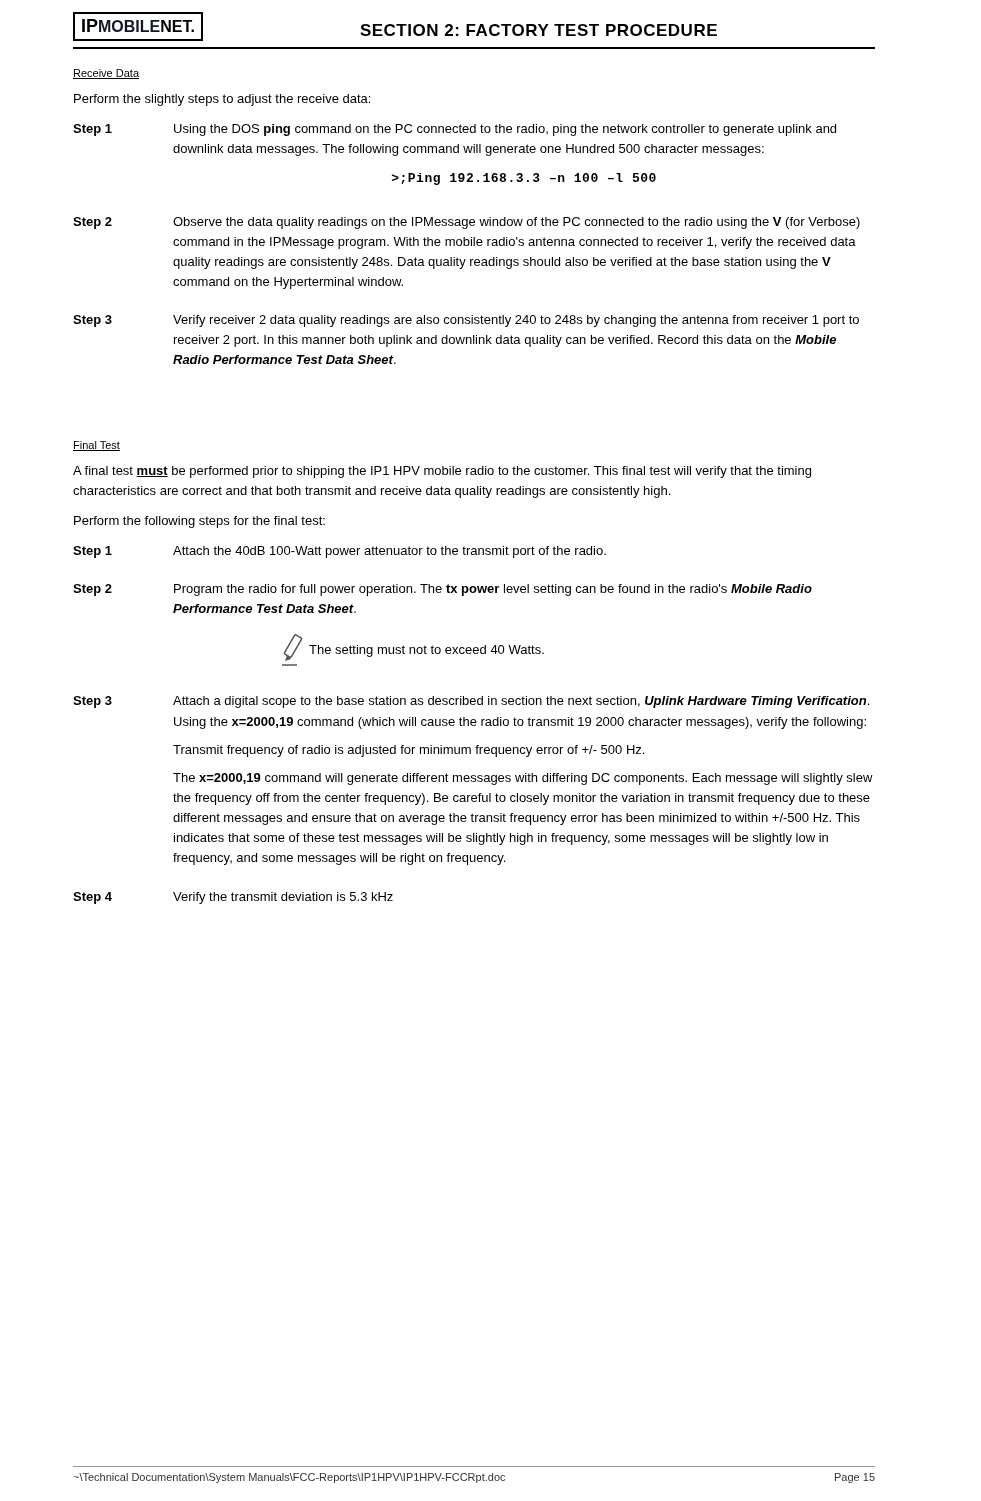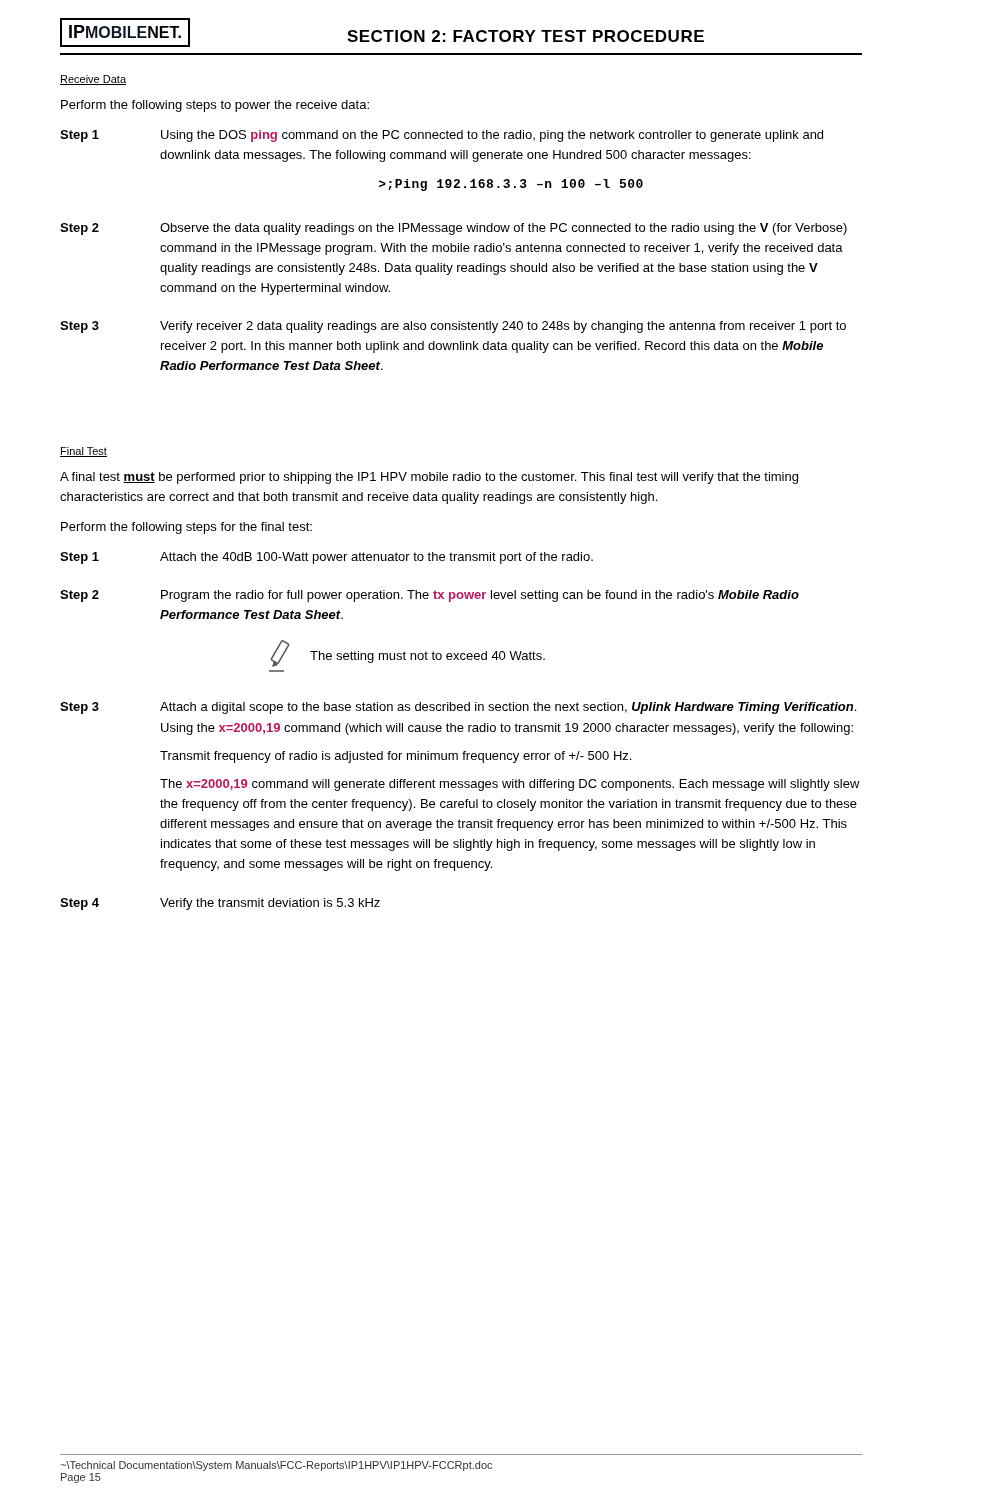--- a/index.html
+++ b/index.html
@@ -8,22 +8,23 @@
       font-size: 13px;
       color: #000;
       background: #fff;
       width: 981px;
       min-height: 1501px;
       position: relative;
     }
     .page {
       width: 922px;
       min-height: 1501px;
-      padding: 18px 60px 40px 60px;
+      padding: 12px 60px 40px 60px;
       position: relative;
+      margin-left: 13px;
     }
     .header {
       display: flex;
       align-items: flex-end;
       border-bottom: 2px solid #000;
       padding-bottom: 6px;
       margin-bottom: 0;
     }
     .logo-area {
       display: flex;
@@ -82,21 +83,21 @@
       min-width: 100px;
       flex-shrink: 0;
     }
     .step-content {
       flex: 1;
     }
     .step-content p {
       margin-bottom: 6px;
     }
     .highlight-blue {
-      color: #be185d;
+      color: #000000;
       font-weight: bold;
       text-align: center;
     }
     .code-block {
       text-align: center;
       font-family: 'Courier New', monospace;
       font-size: 13px;
       color: #000000;
       font-weight: bold;
       margin: 10px 0 10px 0;
@@ -107,21 +108,20 @@
       font-style: italic;
     }
     .underline-bold {
       text-decoration: underline;
       font-weight: bold;
     }
     .note-box {
       display: flex;
       align-items: center;
       margin: 12px 0 12px 100px;
-      gap: 14px;
     }
     .note-icon {
       font-size: 28px;
       color: #555;
       flex-shrink: 0;
       display: flex;
       flex-direction: column;
       align-items: center;
     }
     .pencil-svg {
@@ -136,21 +136,20 @@
       position: absolute;
       bottom: 18px;
       left: 60px;
       right: 60px;
       display: flex;
       justify-content: space-between;
       border-top: 1px solid #999;
       padding-top: 4px;
       font-size: 11px;
       color: #333;
-      flex-direction: column;
     }
     .bold-v {
       font-weight: bold;
     }
     .spacer {
       height: 16px;
     }
   </style>
 </head>
 <body>
@@ -165,21 +164,21 @@
         <span class="logo-net">NET.</span>
       </div>
     </div>
     <div class="section-title">SECTION 2:  FACTORY TEST PROCEDURE</div>
   </div>
 
   <div class="content">
 
     <div class="section-heading">Receive Data</div>
 
-    <div class="para">Perform the following steps to power the receive data:</div>
+    <div class="para">Perform the slightly steps to adjust the receive data:</div>
 
     <div class="step-row">
       <div class="step-label">Step 1</div>
       <div class="step-content">
         <p>Using the DOS <span class="highlight-blue">ping</span> command on the PC connected to the radio, ping the network controller to generate uplink and downlink data messages.  The following command will generate one Hundred 500 character messages:</p>
         <div class="code-block">&gt;;Ping 192.168.3.3 –n 100 –l 500</div>
       </div>
     </div>
 
     <div class="step-row">

